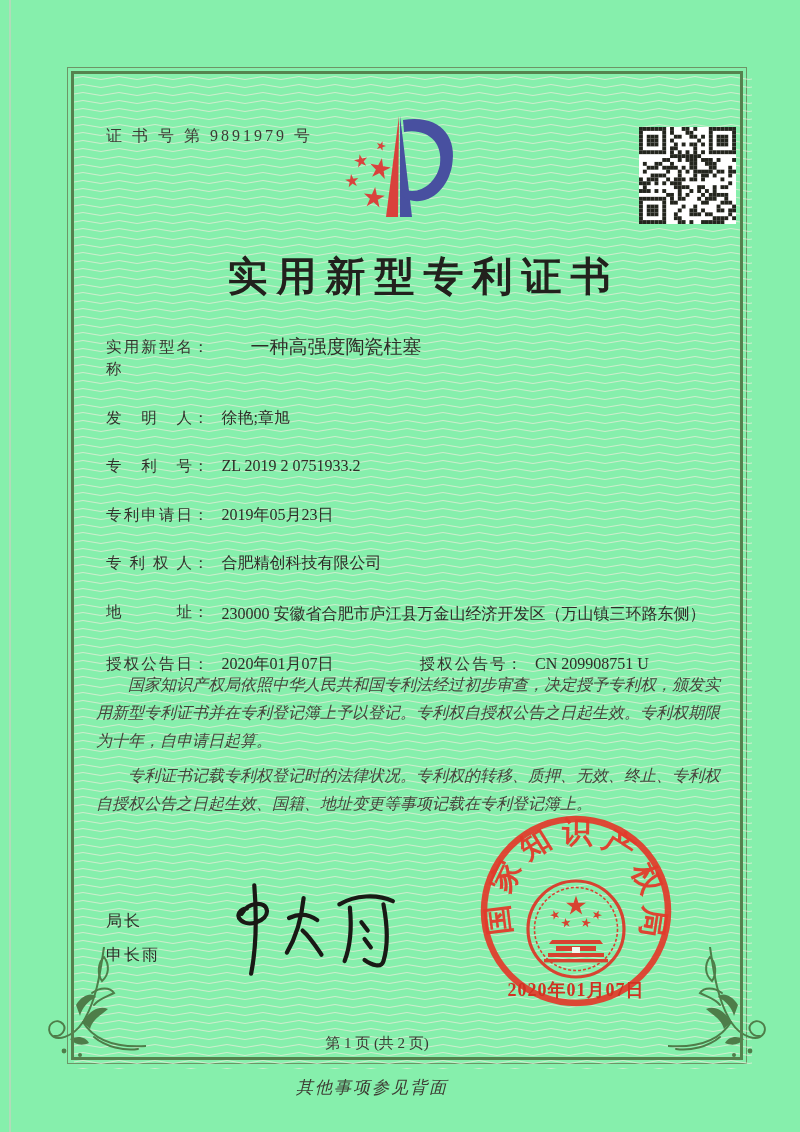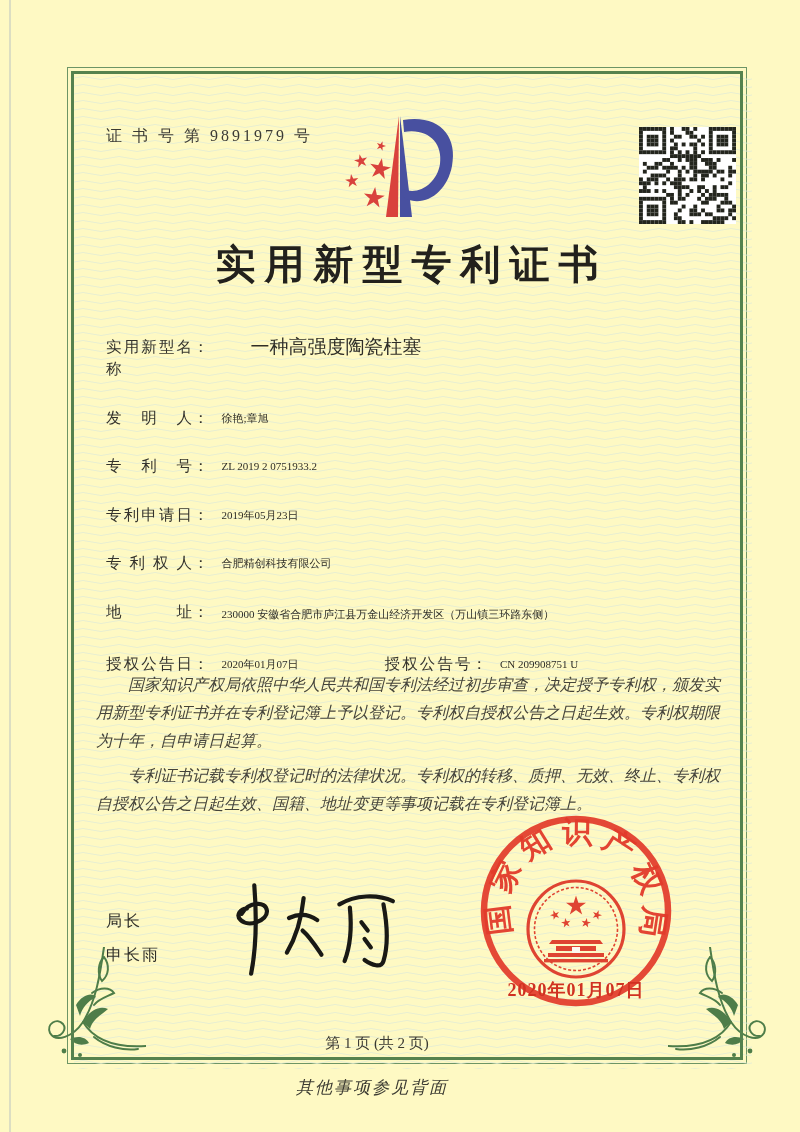--- a/index.html
+++ b/index.html
@@ -1,18 +1,18 @@
 <!DOCTYPE html>
 <html><head>
 <meta charset="utf-8">
 <style>
   html,body{margin:0;padding:0;background:#ffffff;}
   .sheet{
     position:relative; width:800px; height:1132px; overflow:hidden;
-    background:#fef9c3;
+    background:#86efac;
     font-family:"Liberation Serif","DejaVu Serif",serif;
     color:#2f2e28;
   }
   .scan-edge{position:absolute;top:0;bottom:0;width:2px;background:#c9cfc2;opacity:.65;}
   .scan-edge.left{left:9px;}
 
   
   .frame{
     position:absolute; left:67px; top:67px; width:678px; height:995px;
     border:1px solid #6d9566;
@@ -28,31 +28,31 @@
   .cert-no{
     position:absolute; left:38px; top:58px;
     font-size:16px; letter-spacing:3px; color:#3c3b35;
   }
   .logo{position:absolute; left:268px; top:42px; width:134px; height:122px;}
   .qr{position:absolute; left:571px; top:59px; width:97px; height:97px; background:#fff;}
 
   .title{
     position:absolute; top:169px; left:0; width:100%;
     text-align:center; font-size:40px; font-weight:700;
-    letter-spacing:9px; text-indent:9px; color:#22211d; margin:0;
+    letter-spacing:9px; text-indent:9px; color:#22211d; margin:12px;
   }
 
   .fields{position:absolute; left:38px; top:268px; width:610px; font-size:15.5px;}
   .frow{display:flex; align-items:flex-start; margin-bottom:26.5px; line-height:22px;}
   .flabel{
     display:inline-block; width:86px;
     text-align:justify; text-align-last:justify; color:#34332d;
   }
   .fcolon{margin-left:1px; color:#34332d;}
-  .fvalue{margin-left:13px; font-size:11px; color:#2e2d27;}
+  .fvalue{margin-left:13px; font-size:16px; color:#2e2d27;}
   .fvalue.big{font-size:19px; line-height:22px;margin-left:42px;}
   .fvalue.wrapv{max-width:498px; line-height:26px;}
   .frow.grant{margin-bottom:0;}
   .grant-col2{margin-left:86px; display:flex;}
 
   .body-text{
     position:absolute; left:20px; top:595px; width:640px;
     font-size:16px; font-style:italic; line-height:1.74;
     text-align:justify; color:#45443b;
   }

